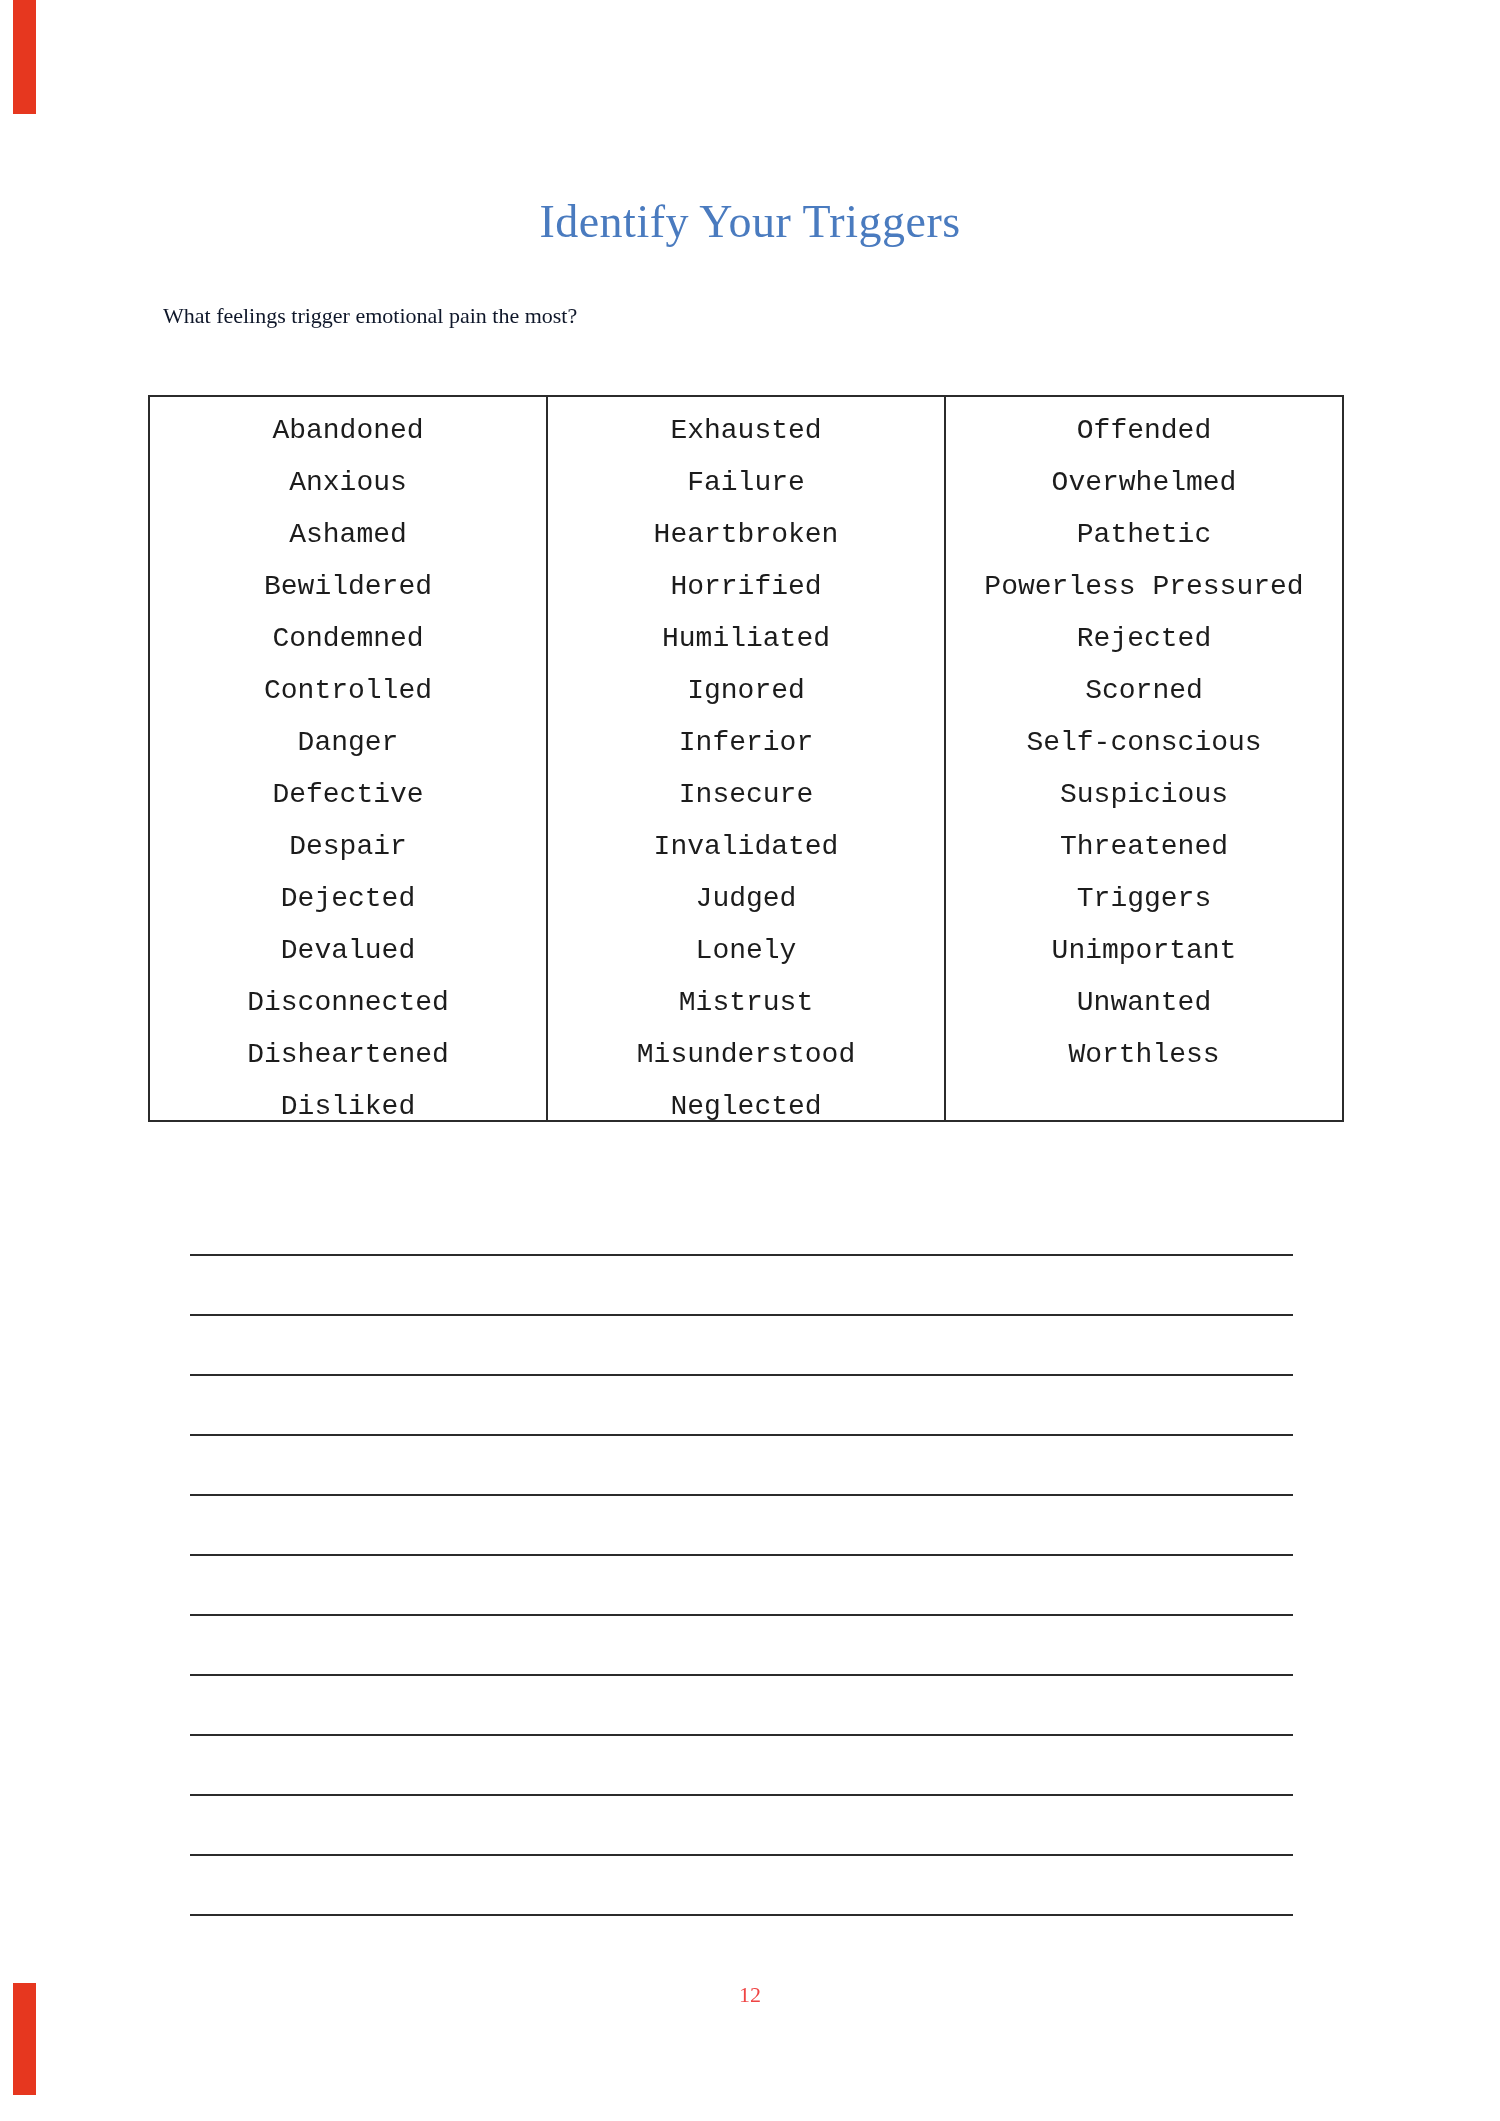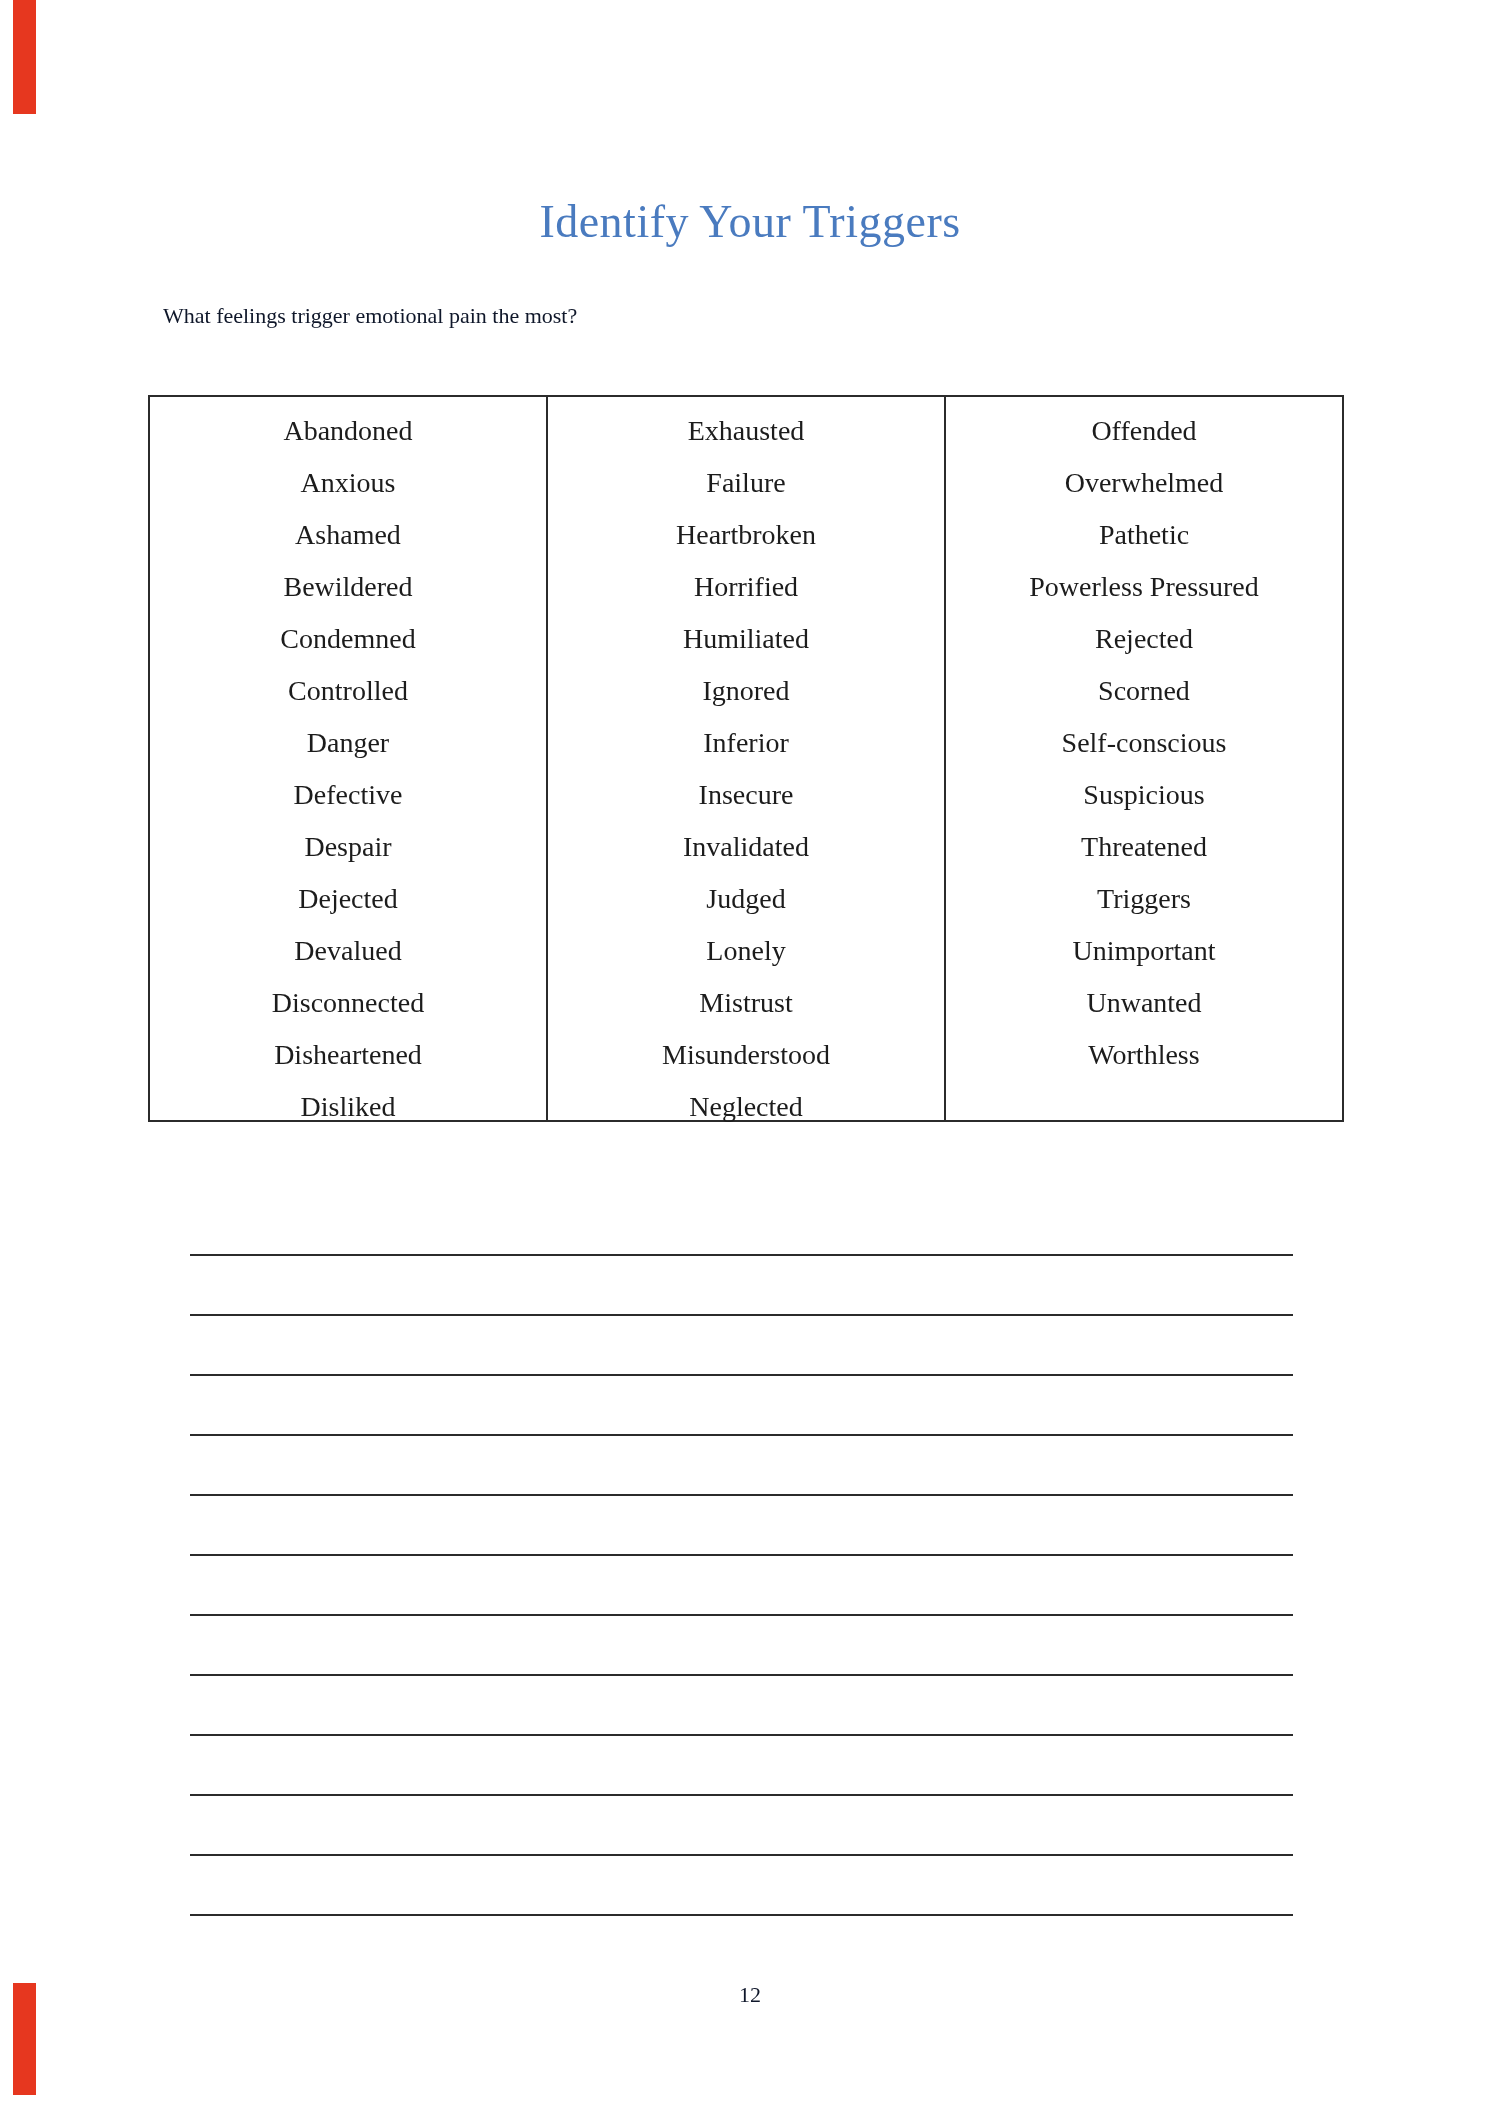--- a/index.html
+++ b/index.html
@@ -51,20 +51,21 @@
     height: 727px;
     border: 2px solid #2b2b2b;
     box-sizing: border-box;
     display: flex;
   }
   .trigger-col {
     flex: 1 1 0;
     padding-top: 8px;
     box-sizing: border-box;
     text-align: center;
+    font-family: Liberation Mono, monospace;
   }
   .trigger-col + .trigger-col {
     border-left: 2px solid #2b2b2b;
   }
   .word {
     font-size: 28px;
     line-height: 52px;
     white-space: nowrap;
   }
   .lines-block {
@@ -77,21 +78,21 @@
     height: 58px;
     border-bottom: 2px solid #2b2b2b;
   }
   .page-number {
     position: absolute;
     top: 1982px;
     left: 0;
     width: 1500px;
     text-align: center;
     font-size: 22px;
-    color: #0f172a;
+    color: #ef4444;
   }
 </style>
 </head>
 <body>
 
 <div class="page">
 
   <div class="edge-marker top"></div>
   <div class="edge-marker bottom"></div>
 

